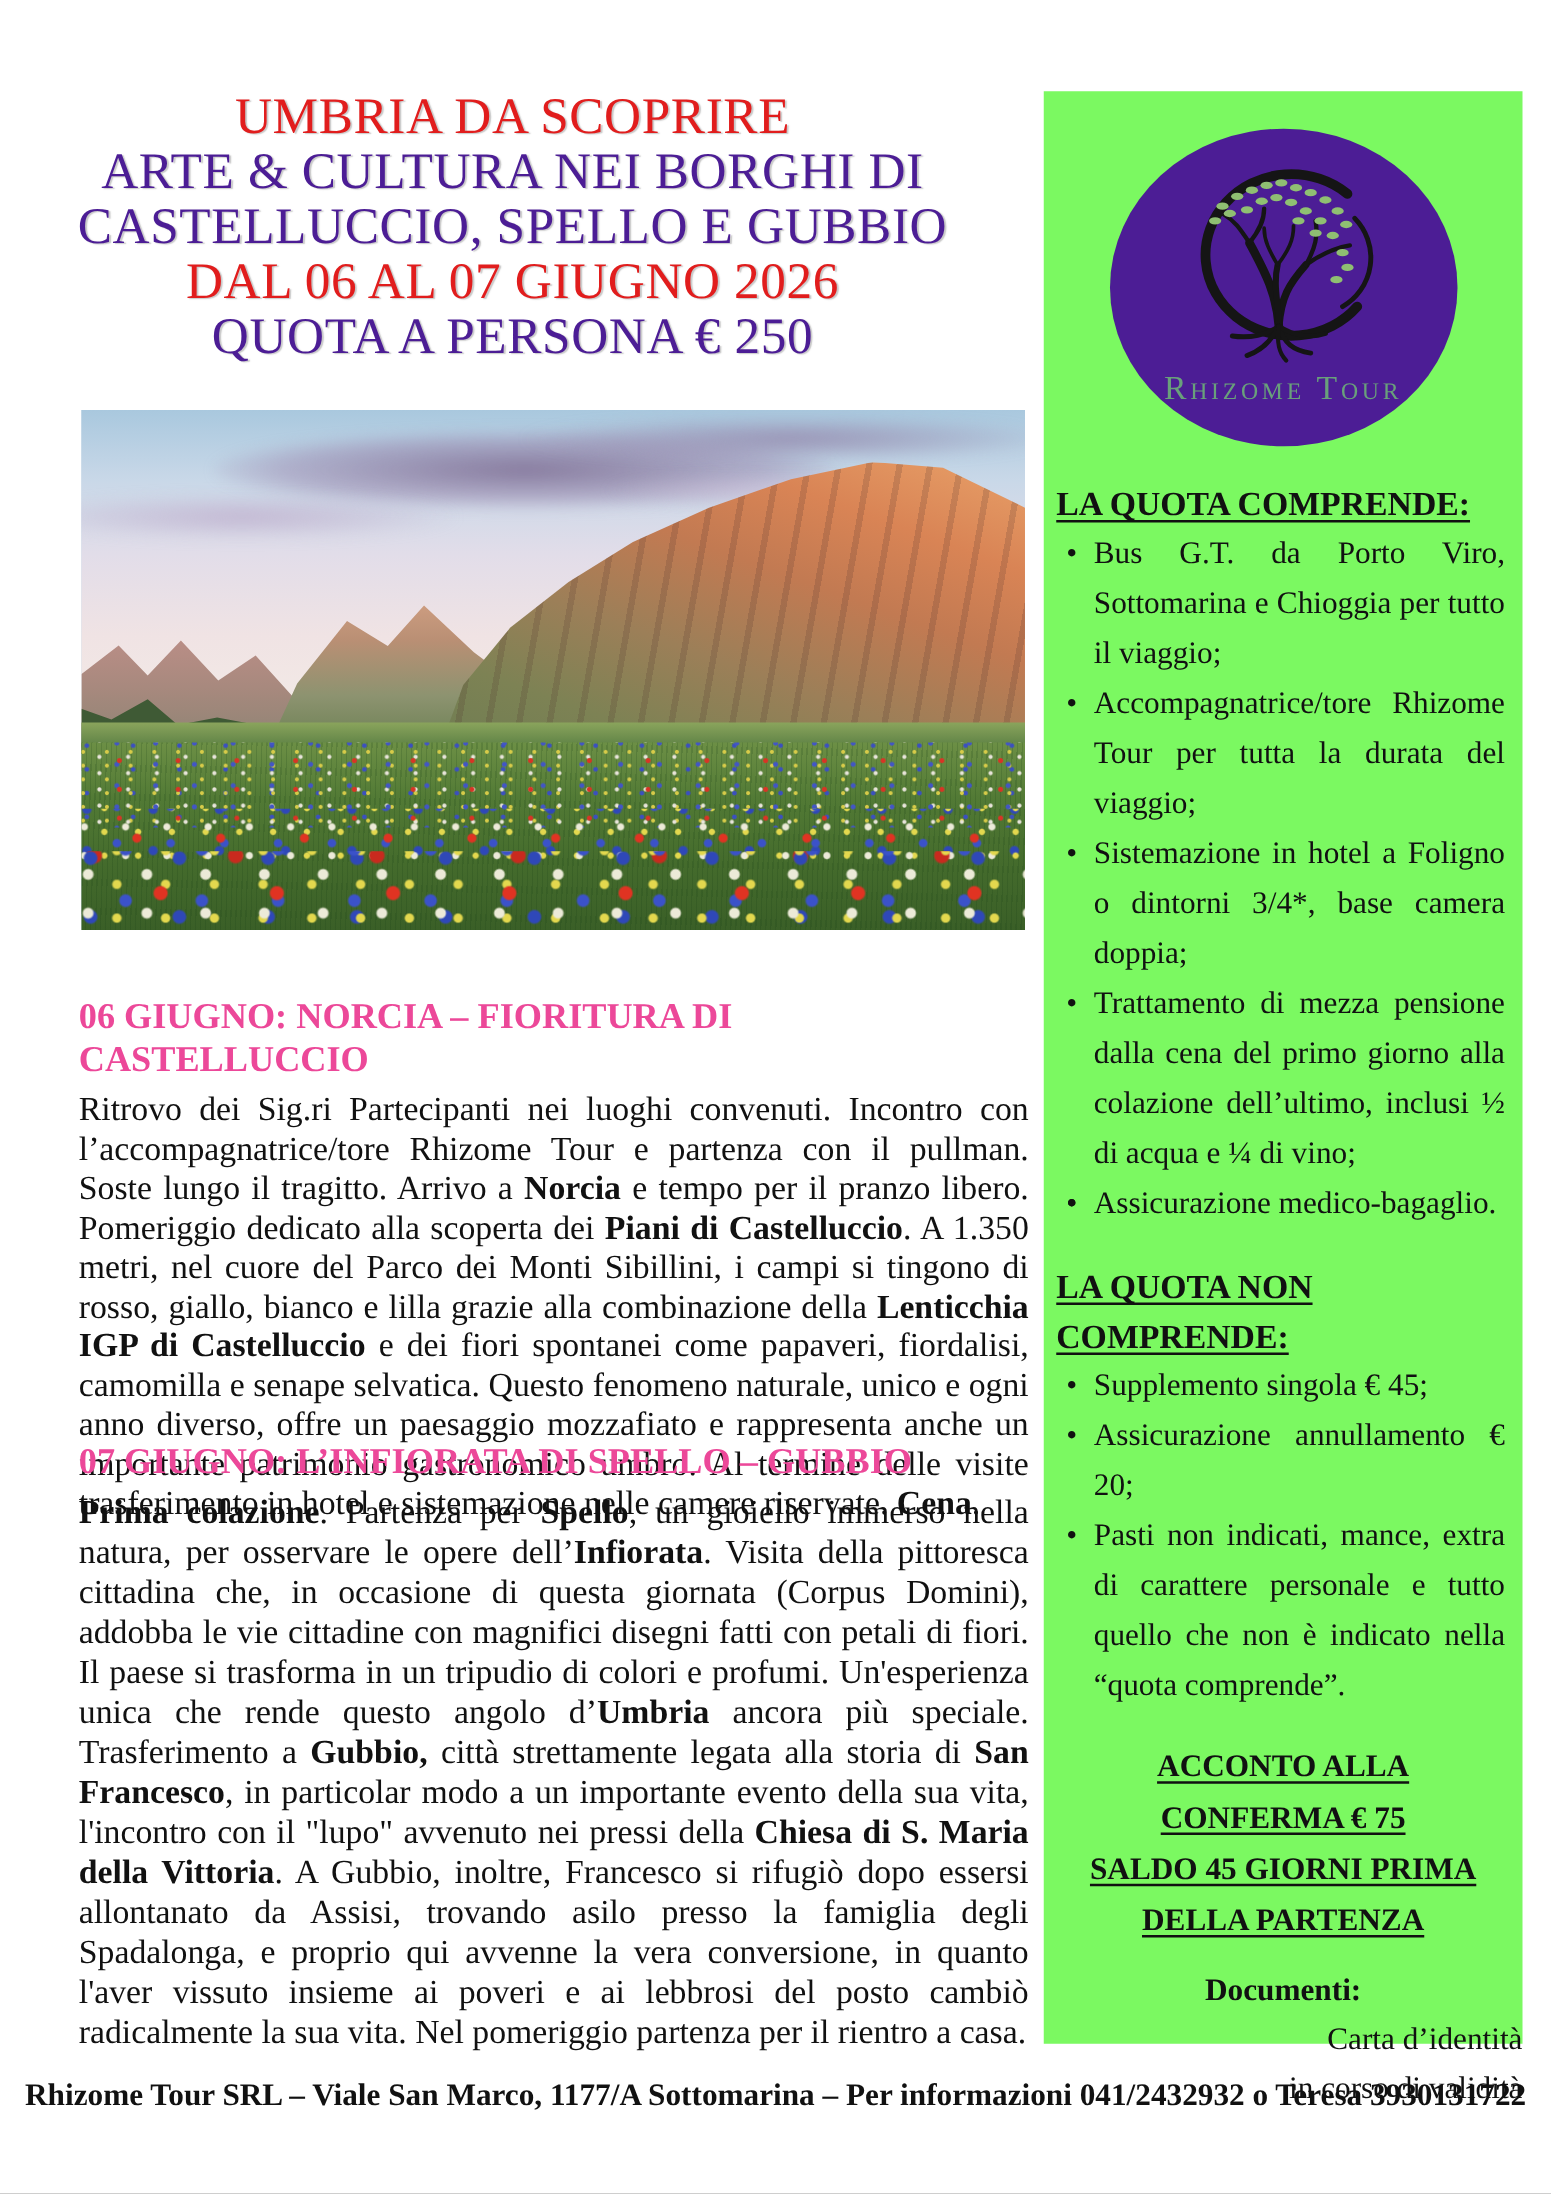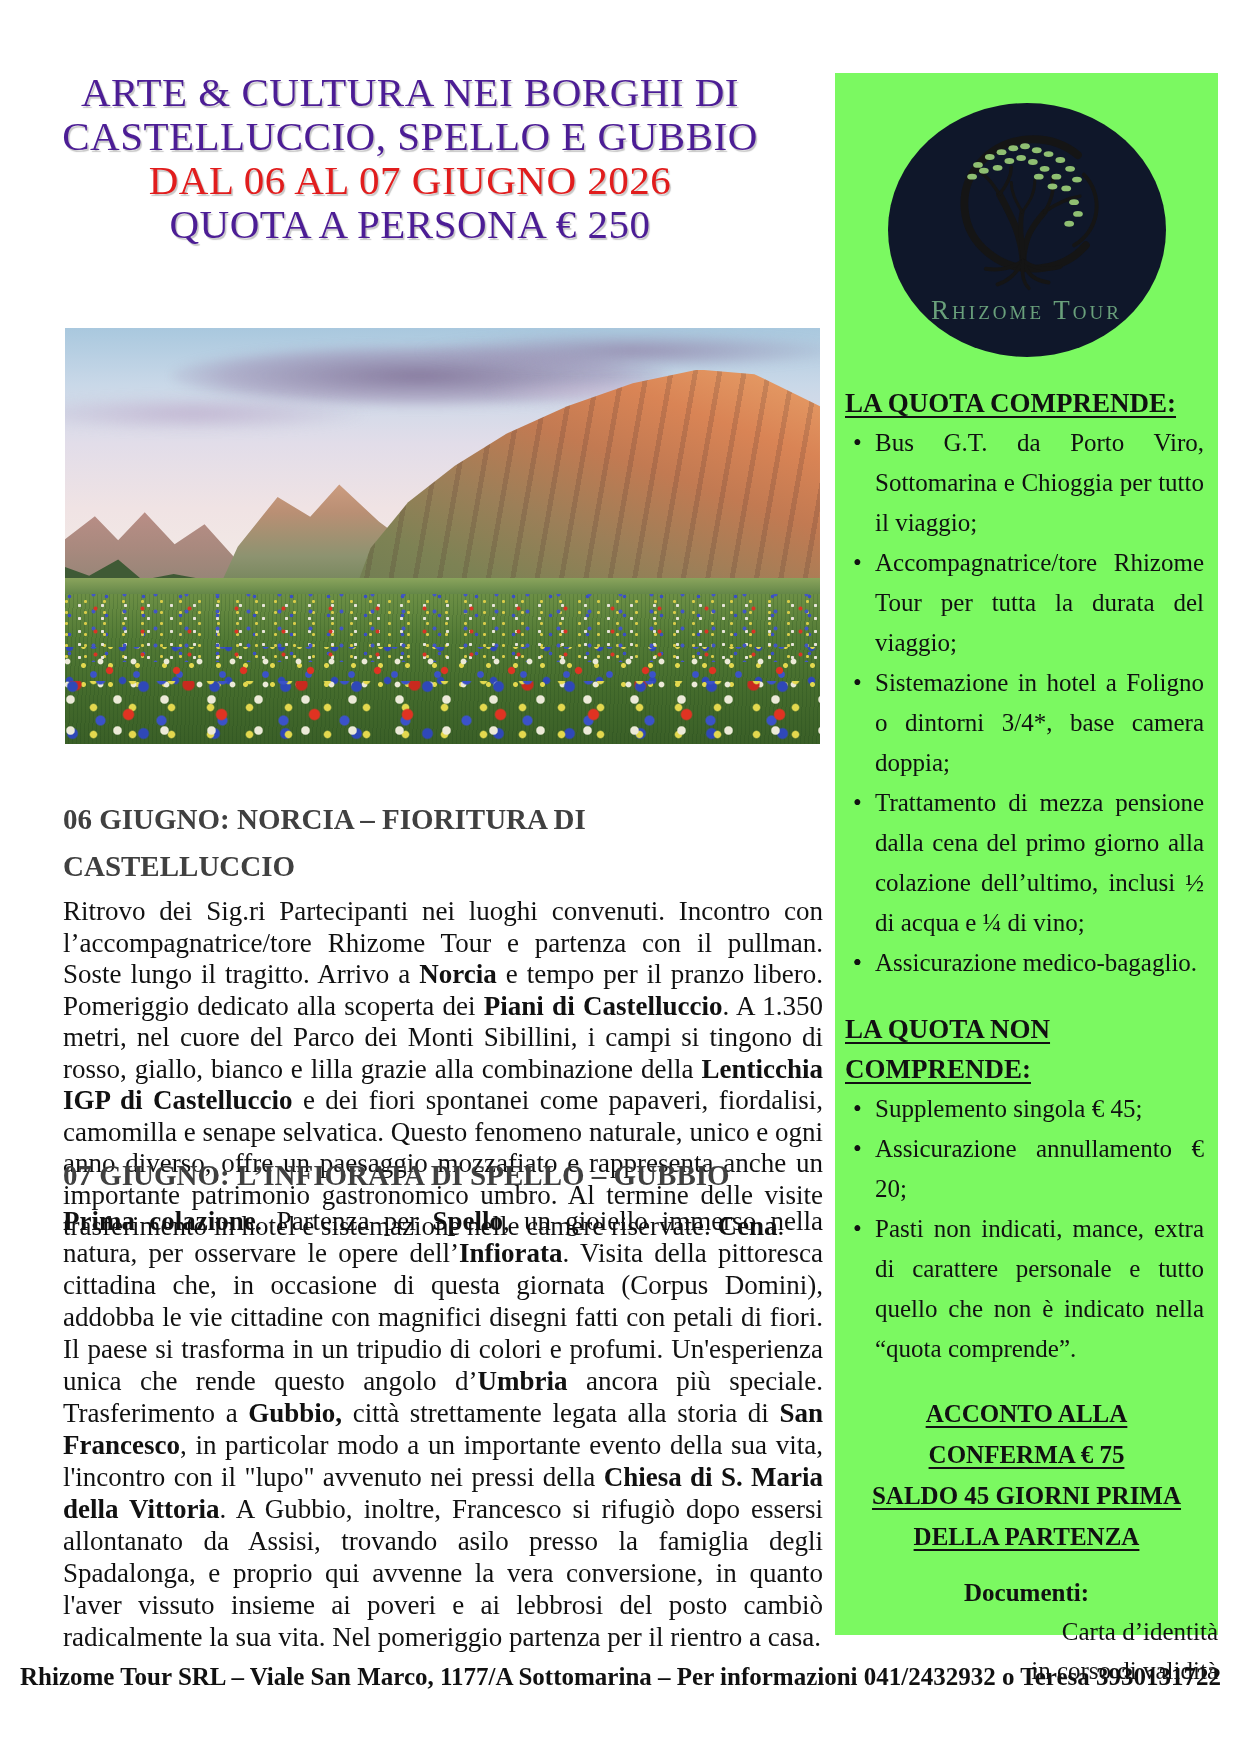--- a/index.html
+++ b/index.html
@@ -73,29 +73,29 @@
         radial-gradient(circle,#e3d84e 3px,transparent 4.4px),
         radial-gradient(circle,#2f48b8 4.6px,transparent 6.2px),
         radial-gradient(circle,#c92a1e 5.2px,transparent 7px);
       background-size:93px 53px,61px 41px,47px 31px,39px 27px,71px 47px,113px 67px;
       background-position:17px 7px,5px 19px,29px 3px,9px 13px,43px 29px,67px 37px;}
 
   
   .day{position:absolute;left:63px;width:760px;}
   .day.d1{top:796px;}
   .day.d2{top:1152px;}
-  .day-heading{margin:0 0 6px 0;font-size:29px;font-weight:bold;color:#404040;line-height:47px;}
+  .day-heading{margin:0 0 6px 0;font-size:29px;font-weight:bold;color:#ec4899;line-height:35px;}
   .day-para{margin:0;font-size:27px;line-height:31.5px;text-align:justify;}
   .day.d2 .day-para{line-height:32px;}
   .day-para b{font-weight:bold;}
 
   
   .sidebar{position:absolute;left:835px;top:73px;width:383px;height:1562px;background:#7bf961;
            font-size:25px;line-height:40px;}
-  .logo-ellipse{width:278px;height:254px;margin:30px auto 0;border-radius:50%;background:#0f172a;
+  .logo-ellipse{width:278px;height:254px;margin:30px auto 0;border-radius:50%;background:#4c1d95;
                 display:flex;flex-direction:column;align-items:center;justify-content:flex-start;
                 padding-top:0;overflow:hidden;}
   .logo-tree{width:196px;height:168px;margin-top:22px;}
   .logo-text{font-variant:small-caps;color:#69a07b;font-size:27px;line-height:30px;letter-spacing:3px;margin-top:2px;}
   .sb-heading{margin:26px 10px 0;font-size:27px;font-weight:bold;text-align:left;line-height:40px;
               text-decoration:underline;text-decoration-thickness:2px;text-underline-offset:4px;}
   .sb-list{margin:0;padding:0 14px 0 16px;list-style:none;}
   .sb-item{position:relative;padding-left:24px;text-align:justify;}
   .sb-item .bullet{position:absolute;left:2px;top:0;}
   .sb-payment{margin-top:24px;text-align:center;font-weight:bold;line-height:41px;}
@@ -106,20 +106,21 @@
   
   .footer{position:absolute;left:0;top:1662px;width:100%;text-align:center;
           font-size:25px;font-weight:bold;line-height:30px;}
 </style>
 </head>
 <body>
 
 <div class="page">
 
   <header class="title-block">
+    <div class="t-red">UMBRIA DA SCOPRIRE</div>
     <div class="t-green">ARTE &amp; CULTURA NEI BORGHI DI</div>
     <div class="t-green">CASTELLUCCIO, SPELLO E GUBBIO</div>
     <div class="t-red">DAL 06 AL 07 GIUGNO 2026</div>
     <div class="t-green">QUOTA A PERSONA € 250</div>
   </header>
 
   <div class="photo">
     <div class="sky"></div>
     <div class="cloud c1"></div>
     <div class="cloud c2"></div>

